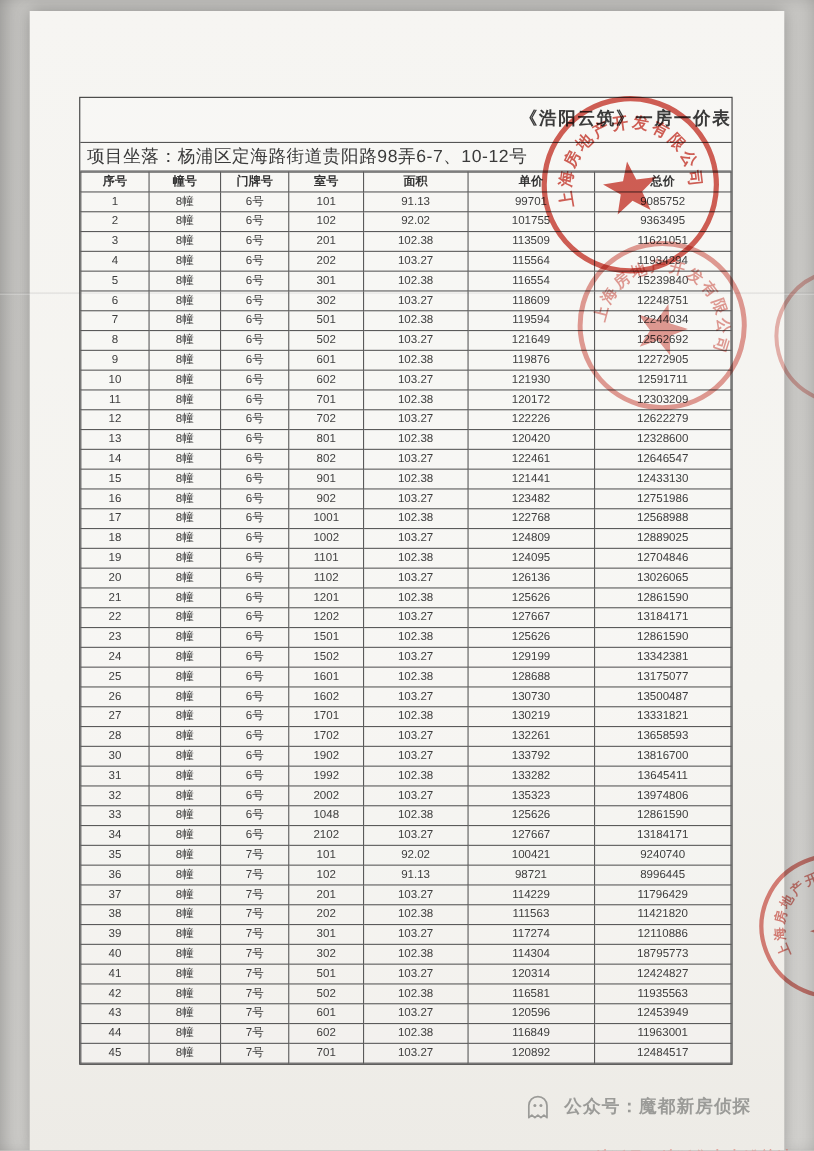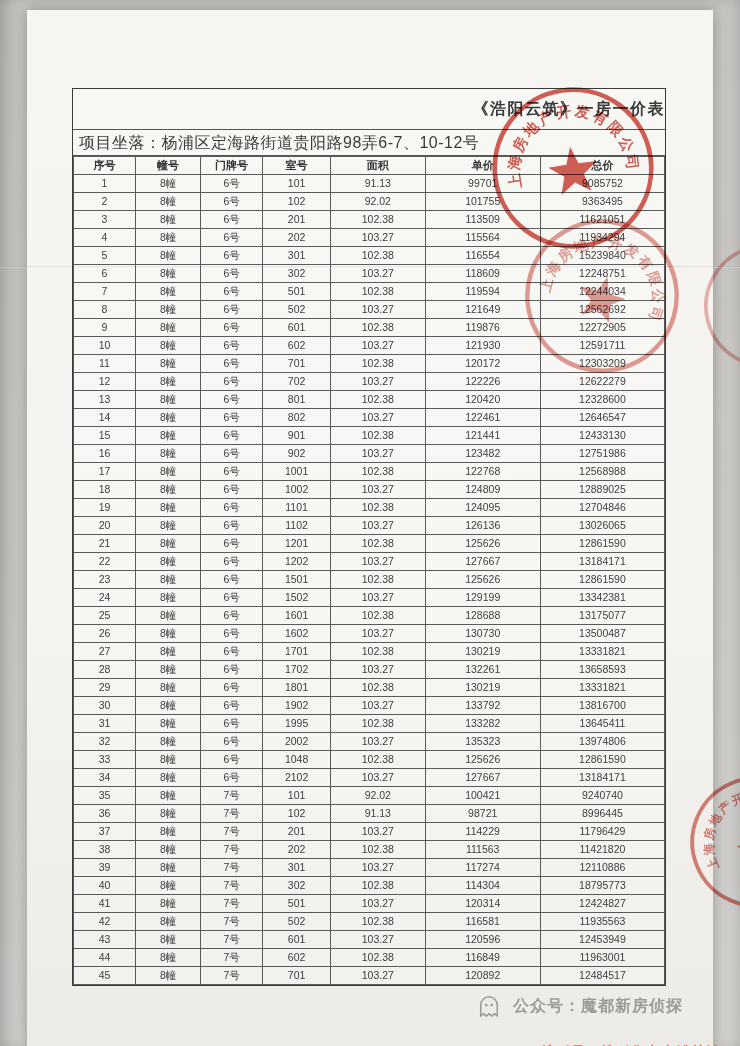--- a/index.html
+++ b/index.html
@@ -342,42 +342,33 @@
           <tr>
             <td>28</td>
             <td>8幢</td>
             <td>6号</td>
             <td>1702</td>
             <td>103.27</td>
             <td>132261</td>
             <td>13658593</td>
           </tr>
           <tr>
-            <td>29</td>
-            <td>8幢</td>
-            <td>6号</td>
-            <td>1801</td>
-            <td>102.38</td>
-            <td>130219</td>
-            <td>13331821</td>
-          </tr>
-          <tr>
             <td>30</td>
             <td>8幢</td>
             <td>6号</td>
             <td>1902</td>
             <td>103.27</td>
             <td>133792</td>
             <td>13816700</td>
           </tr>
           <tr>
             <td>31</td>
             <td>8幢</td>
             <td>6号</td>
-            <td>1995</td>
+            <td>1992</td>
             <td>102.38</td>
             <td>133282</td>
             <td>13645411</td>
           </tr>
           <tr>
             <td>32</td>
             <td>8幢</td>
             <td>6号</td>
             <td>2002</td>
             <td>103.27</td>

